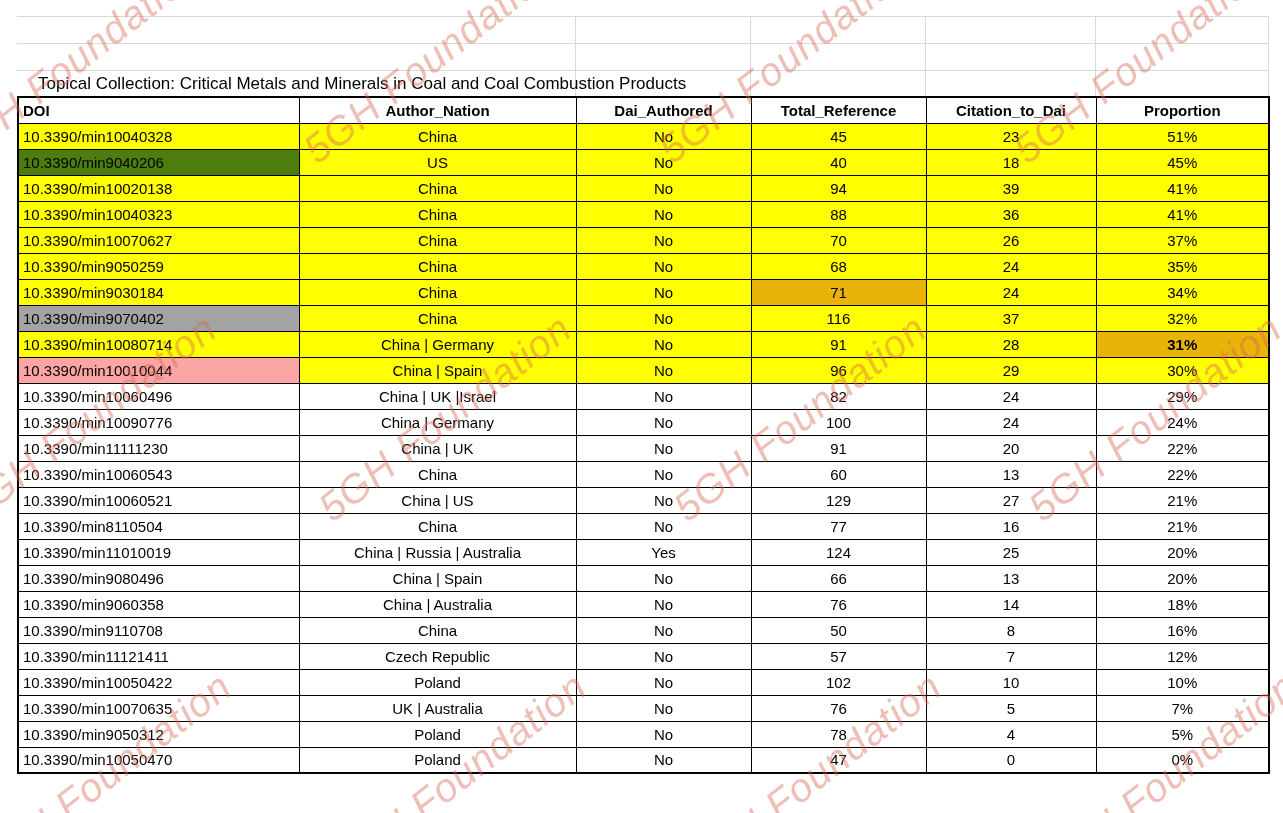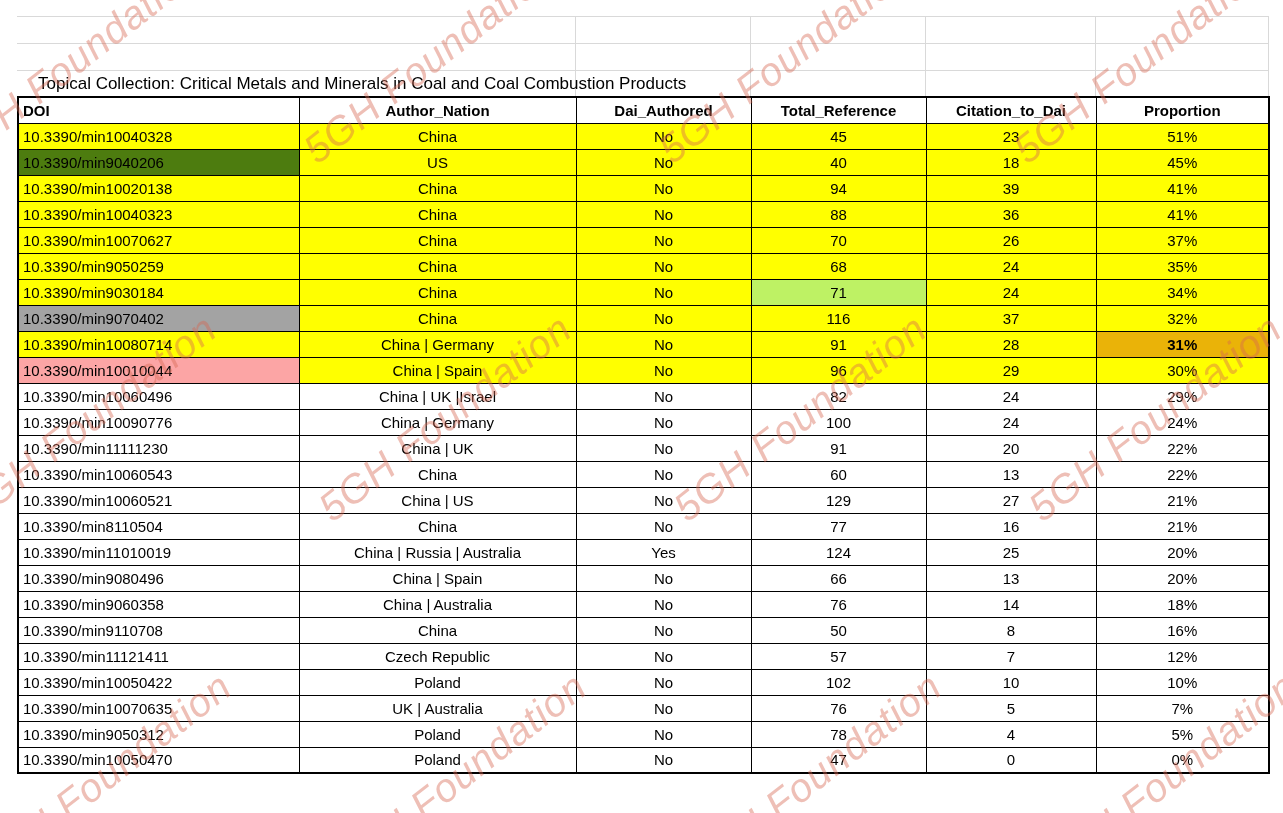--- a/index.html
+++ b/index.html
@@ -115,21 +115,21 @@
         <td style="background: rgb(255, 255, 0);">China</td>
         <td style="background: rgb(255, 255, 0);">No</td>
         <td style="background: rgb(255, 255, 0);">68</td>
         <td style="background: rgb(255, 255, 0);">24</td>
         <td style="background: rgb(255, 255, 0);">35%</td>
       </tr>
       <tr class="hl">
         <td class="col-doi" style="background: rgb(255, 255, 0);">10.3390/min9030184</td>
         <td style="background: rgb(255, 255, 0);">China</td>
         <td style="background: rgb(255, 255, 0);">No</td>
-        <td style="background: #bef264;">71</td>
+        <td style="background: #eab308;">71</td>
         <td style="background: rgb(255, 255, 0);">24</td>
         <td style="background: rgb(255, 255, 0);">34%</td>
       </tr>
       <tr class="hl">
         <td class="col-doi" style="background: #a3a3a3;">10.3390/min9070402</td>
         <td style="background: rgb(255, 255, 0);">China</td>
         <td style="background: rgb(255, 255, 0);">No</td>
         <td style="background: rgb(255, 255, 0);">116</td>
         <td style="background: rgb(255, 255, 0);">37</td>
         <td style="background: rgb(255, 255, 0); margin-top: 47px;">32%</td>

